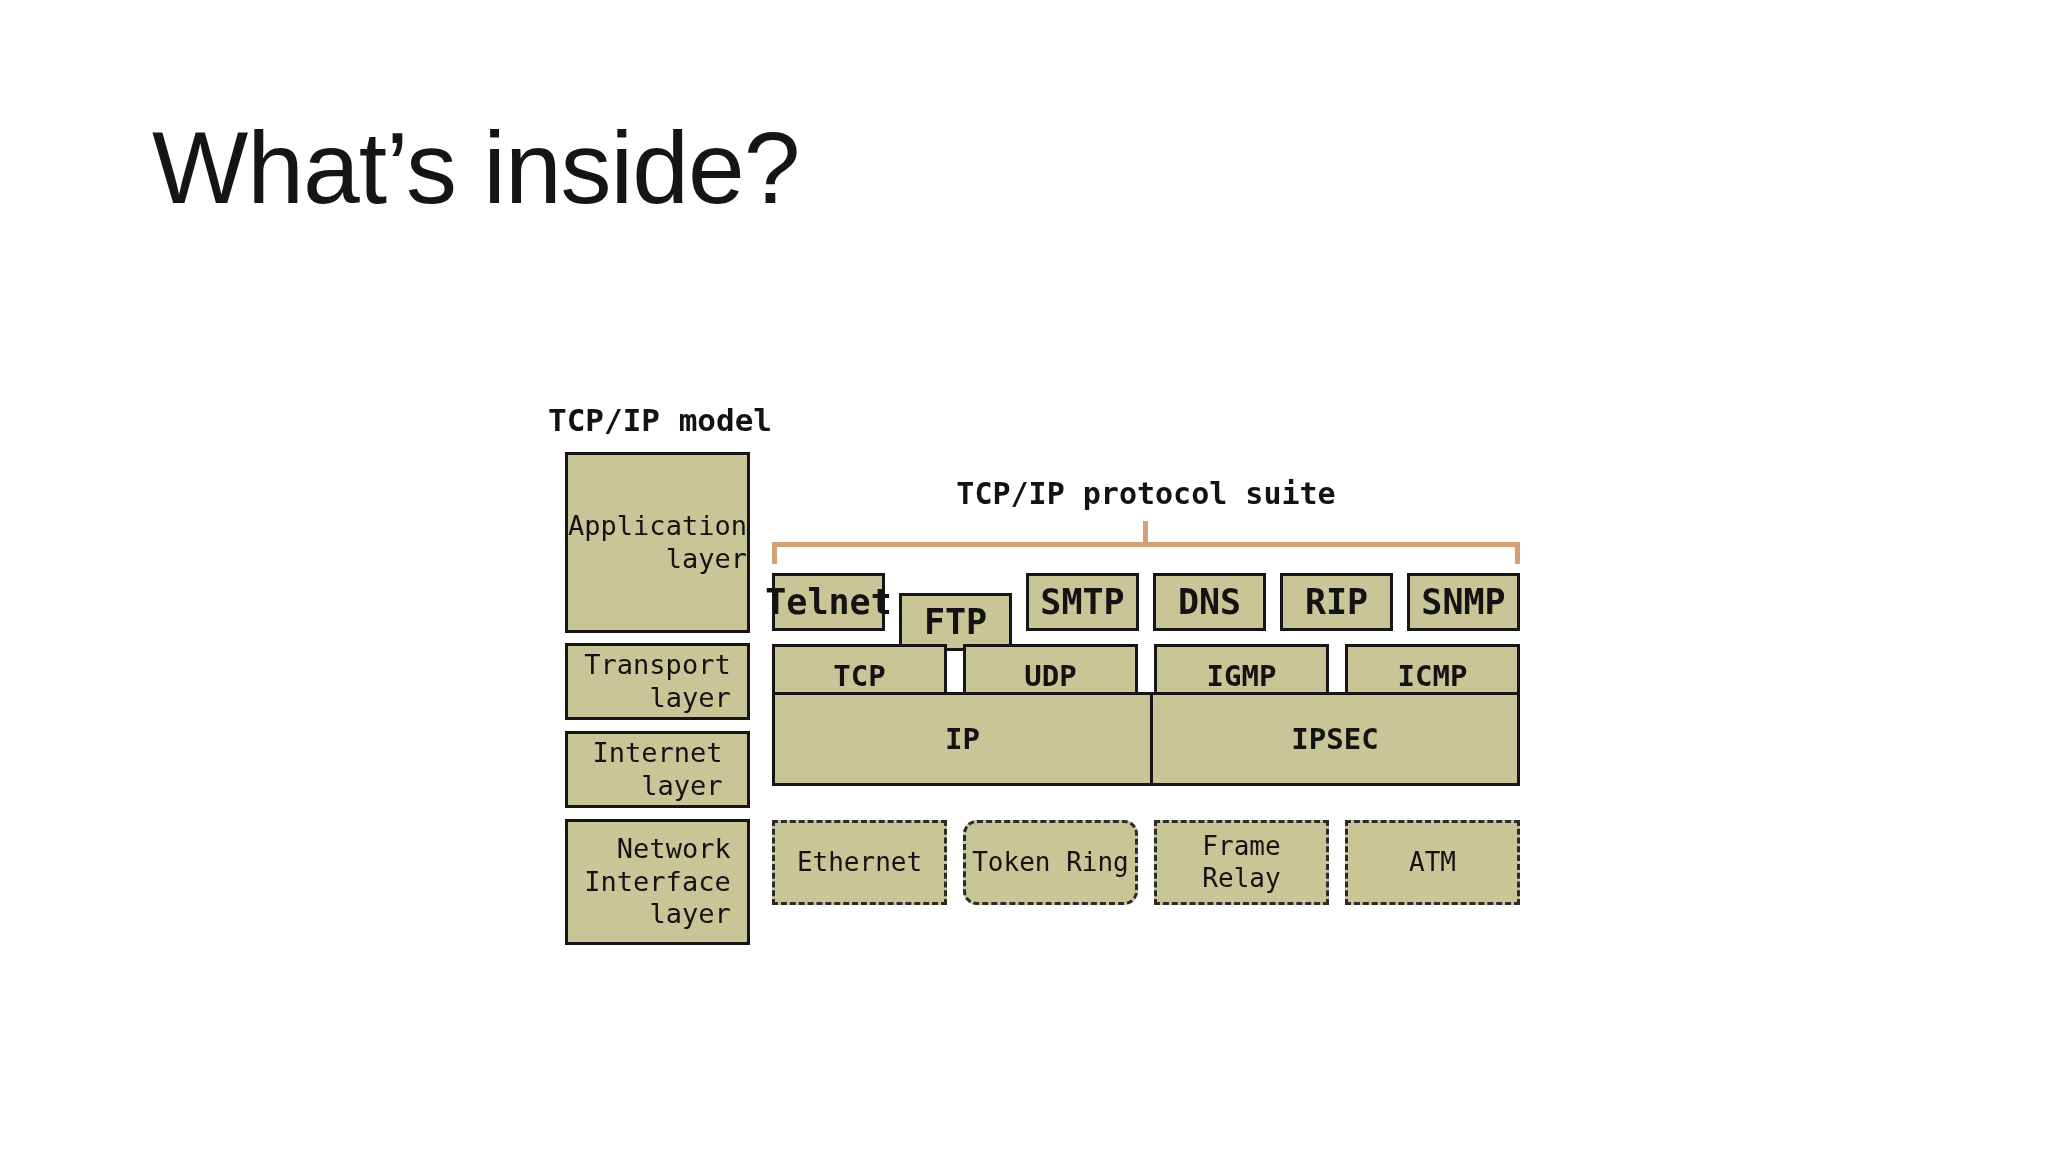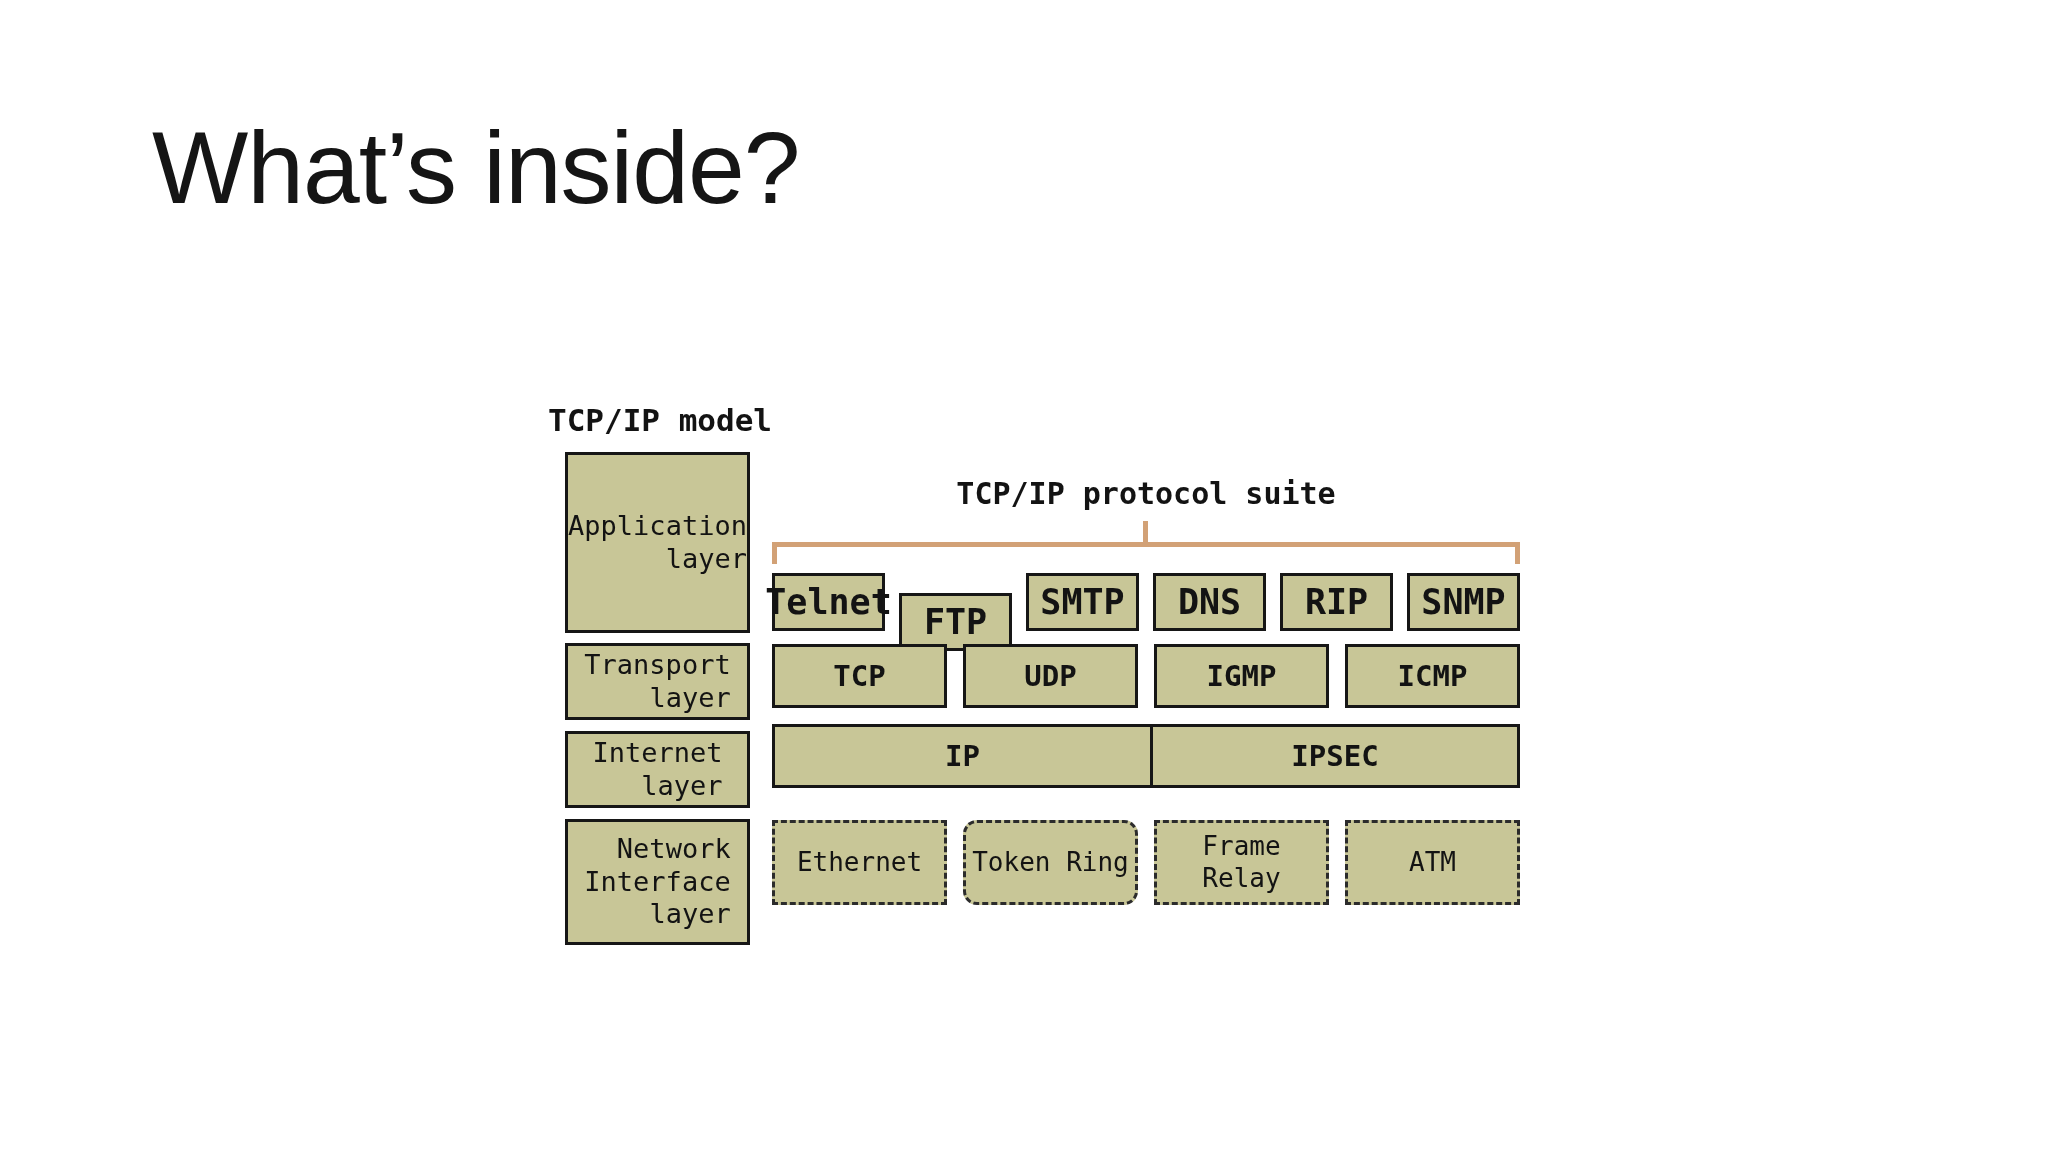--- a/index.html
+++ b/index.html
@@ -49,21 +49,21 @@
     border:3px solid var(--box_border);
     display:flex;align-items:center;justify-content:center;
     text-align:right;
     white-space:pre-line;
     line-height:1.2;
   }
   .layer-box{left:565px;width:185px;font-size:27px;}
   .proto{font-weight:bold;}
   .r1{top:573px;height:58px;width:113px;font-size:35px;}
   .r2{top:644px;height:64px;width:175px;font-size:29px;}
-  .r3{top:724px;left:772px;width:748px;height:64px;padding:0;display:flex;align-items:stretch;}
+  .r3{top:692px;left:772px;width:748px;height:94px;padding:0;display:flex;align-items:stretch;}
   .r3 .cell{
     flex:0 0 auto;
     display:flex;align-items:center;justify-content:center;
     font-weight:bold;font-size:29px;
   }
   .r3 .cell-ip{width:375px;}
   .r3 .cell-ipsec{flex:1 1 auto;border-left:3px solid var(--box_border);}
   .r4{top:820px;height:85px;width:175px;font-size:26px;border:3px dashed #2b2b2b;}
   .bracket-part{position:absolute;background:var(--bracket);}
 </style>

